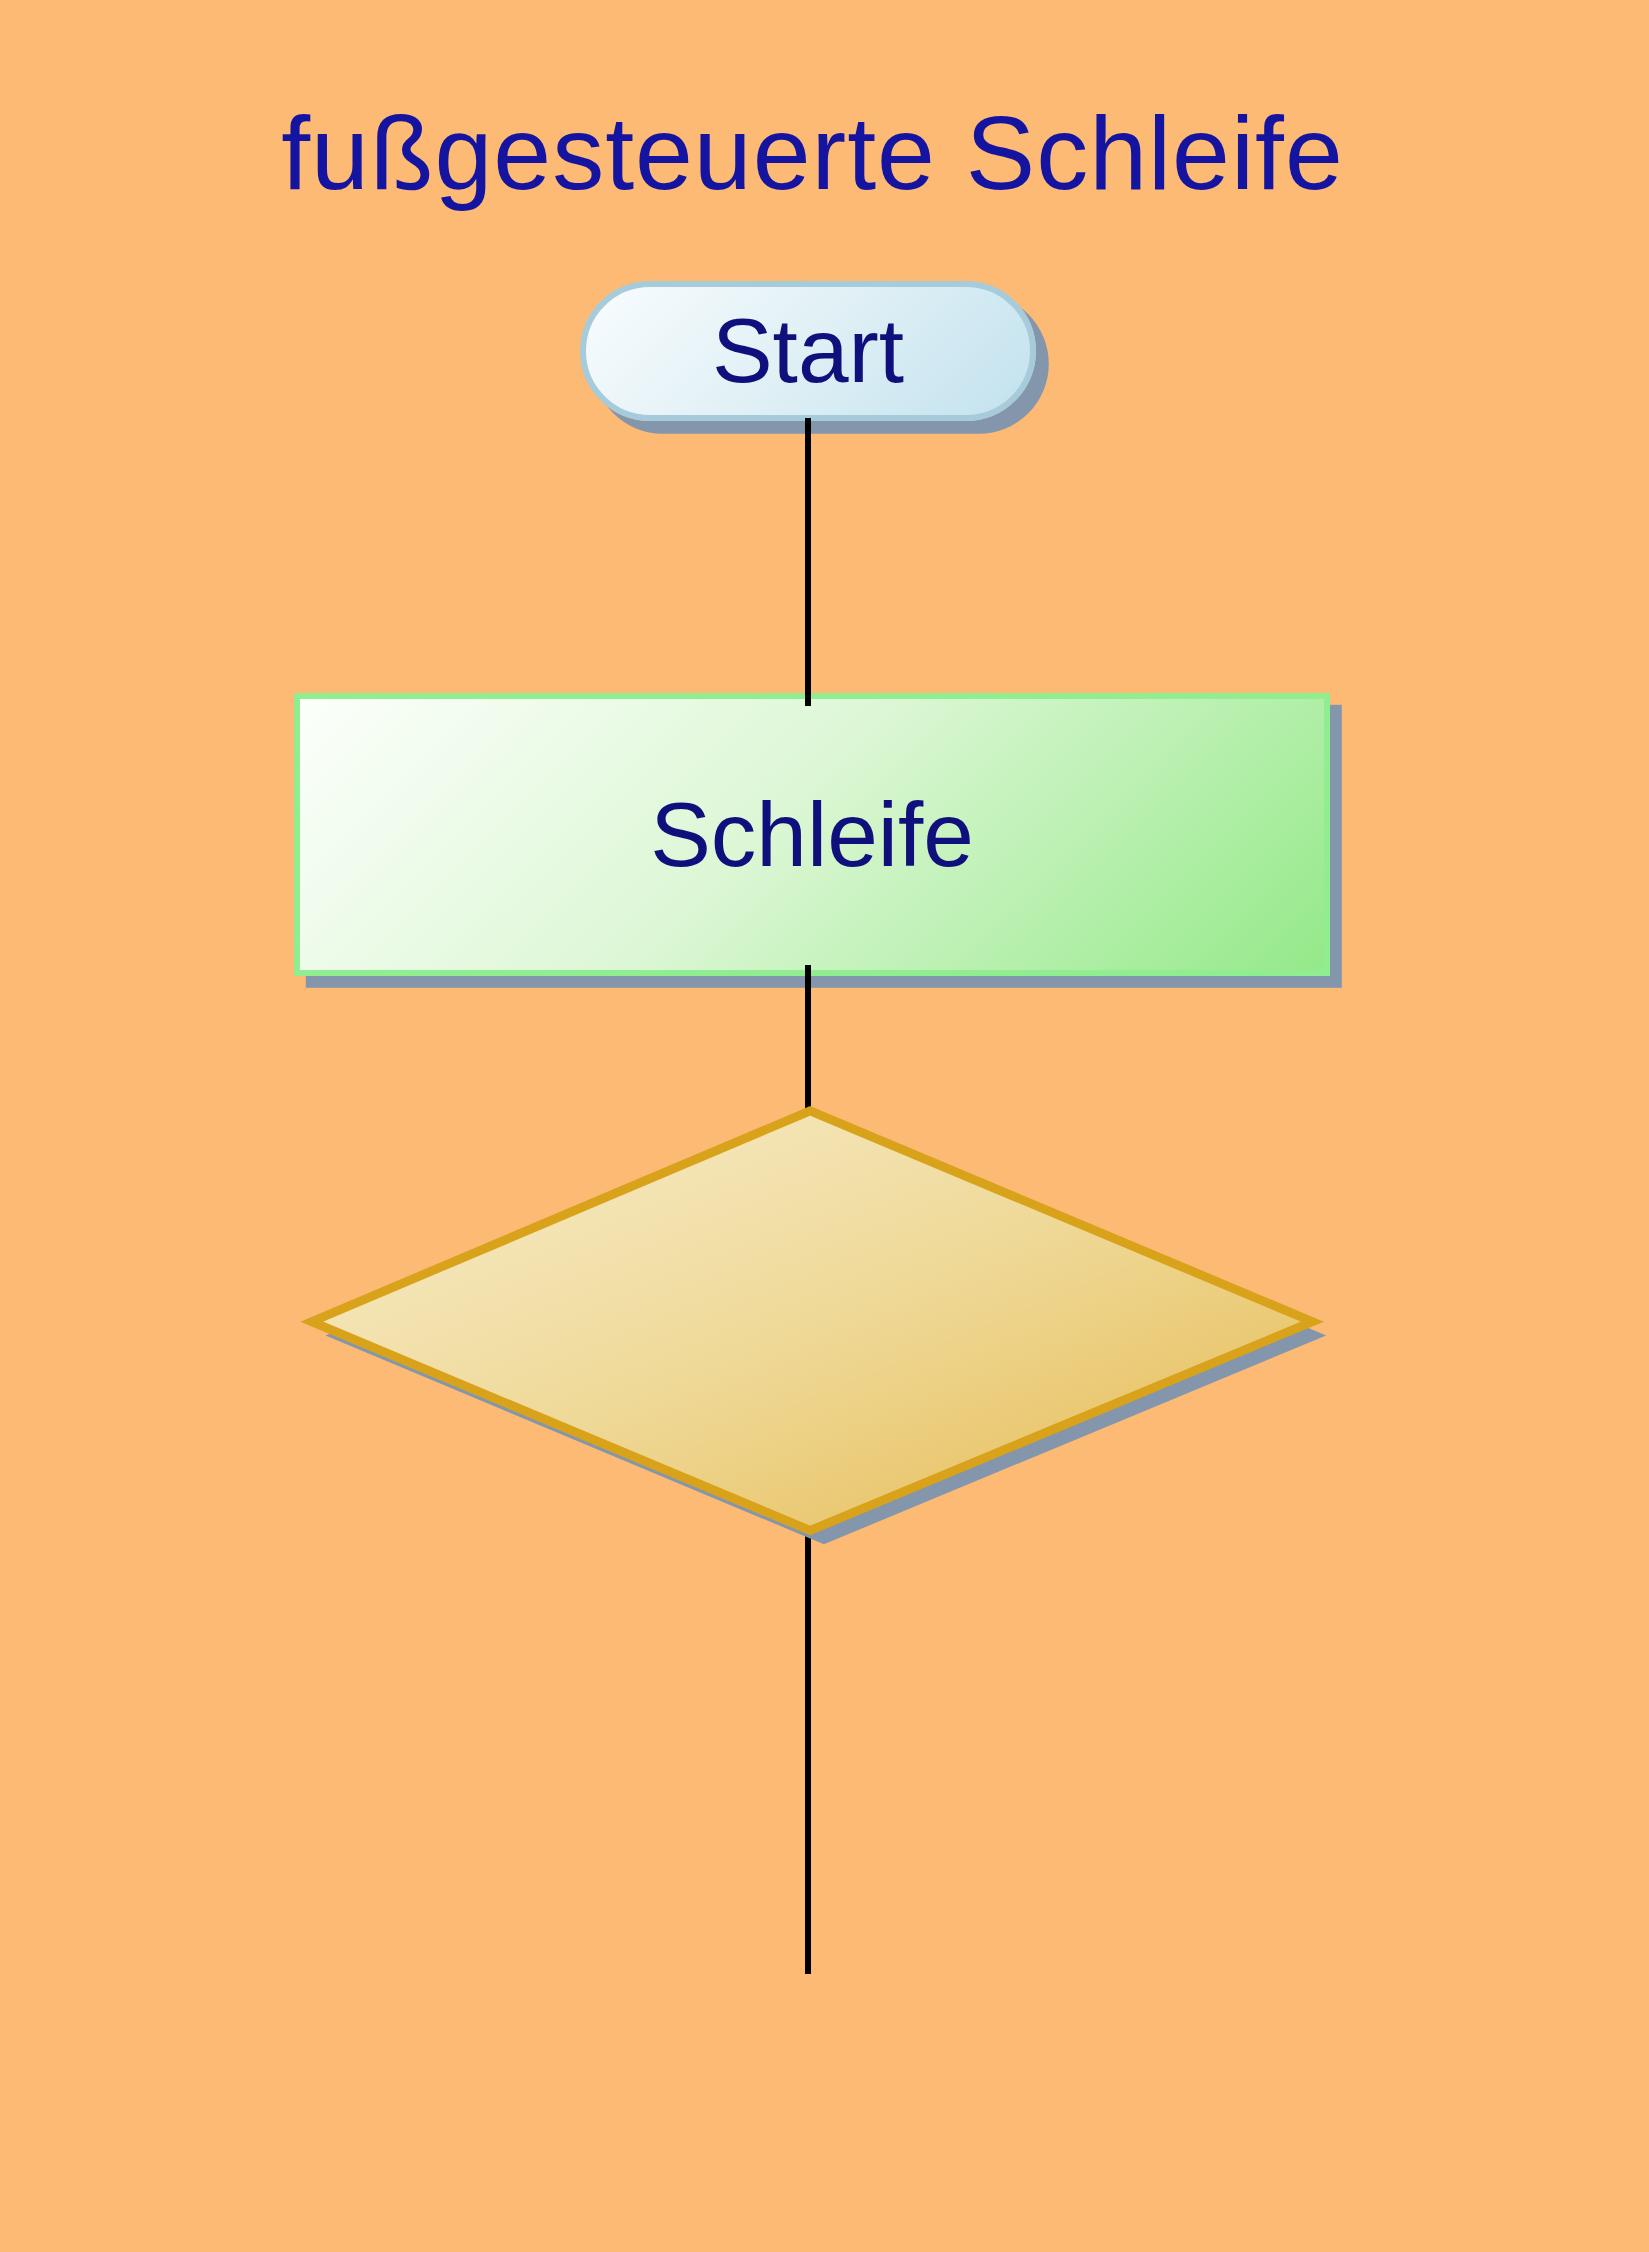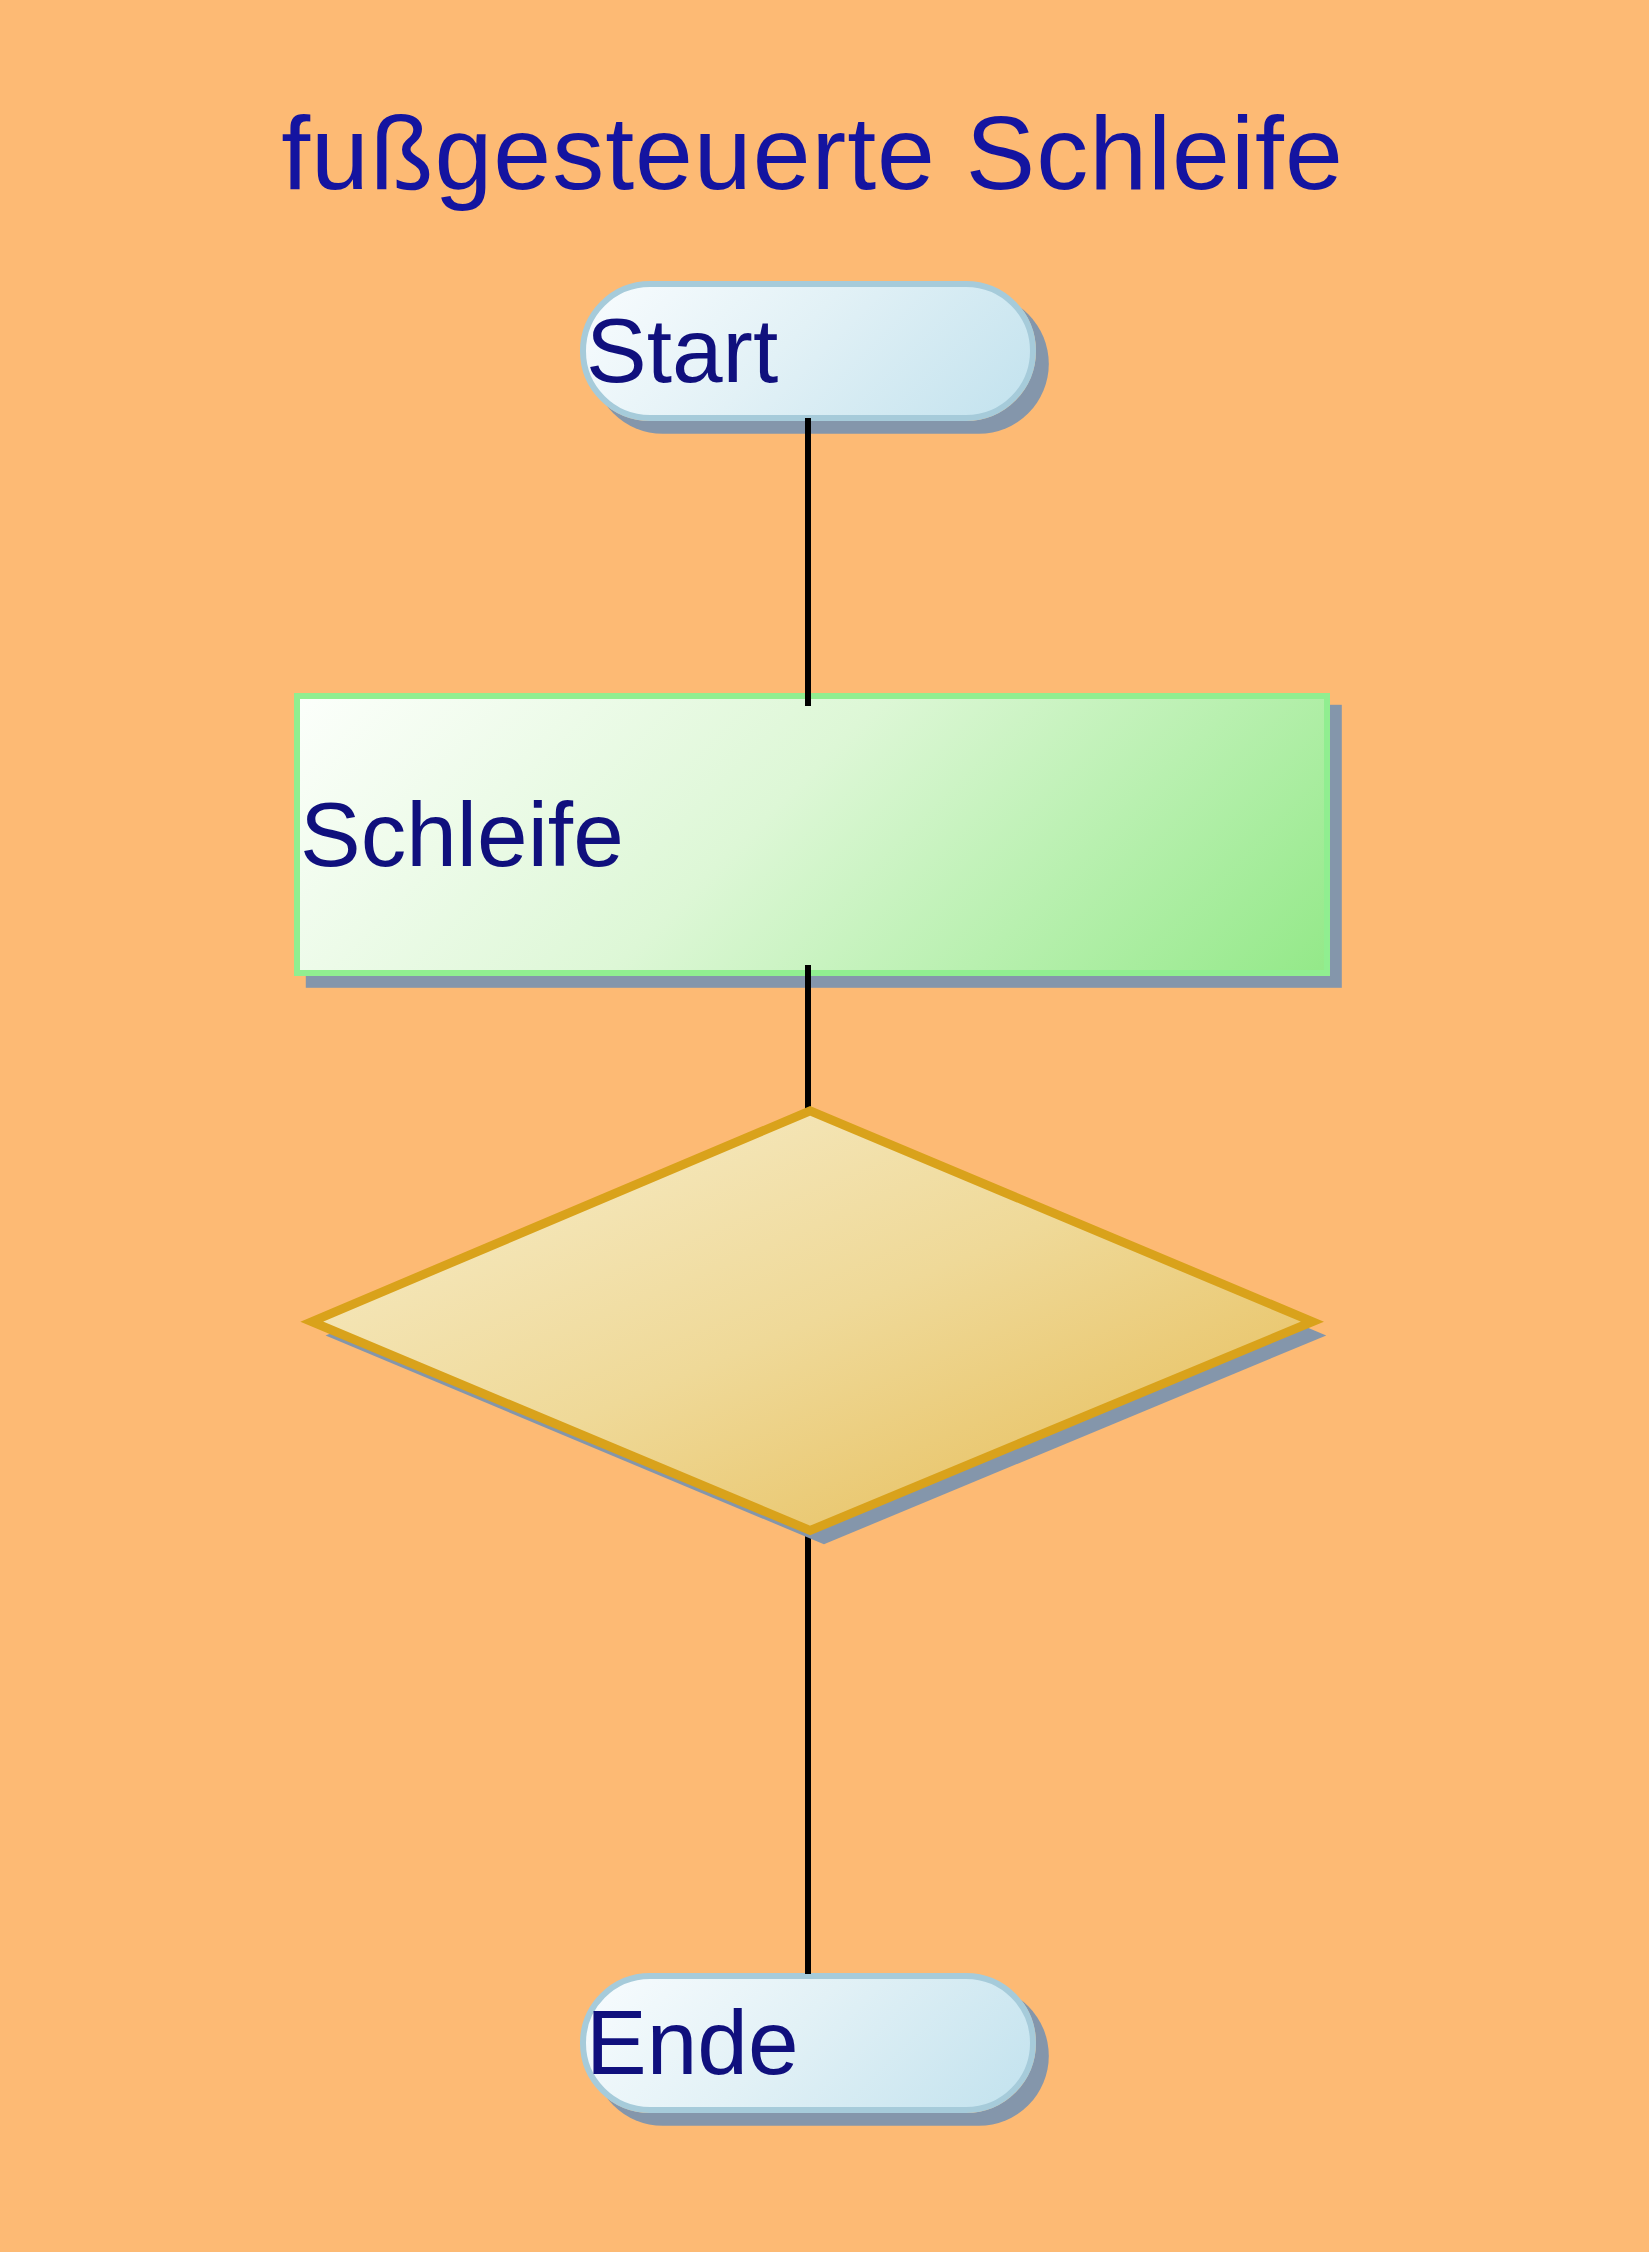--- a/index.html
+++ b/index.html
@@ -26,21 +26,21 @@
     left:805px;width:5.9px;
     background:#000;
     z-index:3;
   }
   .conn-1{top:418px;height:288px;}
   .conn-2{top:965px;height:150px;}
   .conn-3{top:1525px;height:449px;}
 
   .node{
     position:absolute;
-    display:flex;align-items:center;
+    display:flex;align-items:center;justify-content:center;
     color:#10107d;
     font-size:91px;
     z-index:2;
   }
   .terminator{
     left:580px;width:456px;height:140px;
     border:6.9px solid #a6cbda;
     border-radius:984px;
     background:linear-gradient(135deg,#f8fcfe 0%,#e2f1f6 45%,#c2e2ee 100%);
     box-shadow:12.8px 12.8px 0 #8496ab;
@@ -96,18 +96,15 @@
         <stop offset="0" stop-color="#f8efcf"></stop>
         <stop offset="0.5" stop-color="#efd998"></stop>
         <stop offset="1" stop-color="#e5b94f"></stop>
       </linearGradient>
     </defs>
     <polygon points="534,24 1044,238 534,450 28,238" fill="#8496ab"></polygon>
     <polygon points="520,10 1030,224 520,436 14,224" fill="url(#goldGrad)" stroke="#d9a21b" stroke-width="9"></polygon>
   </svg>
 
 
-  <div class="node terminator end">
-    <span>Ende</span>
-  </div>
 
 </div>
 
 
 </body></html>

